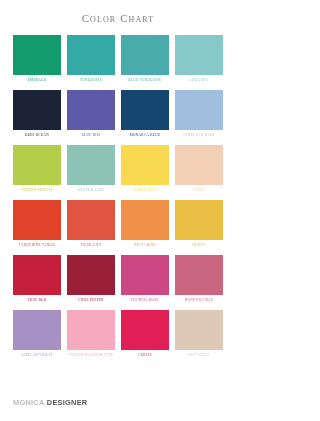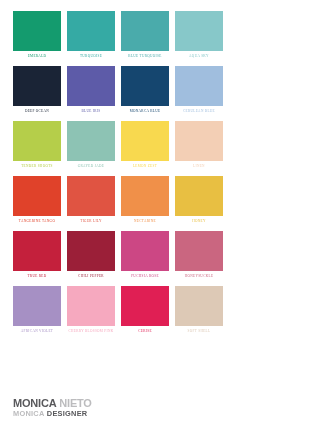--- a/index.html
+++ b/index.html
@@ -89,20 +89,21 @@
     margin-top: 1px;
   }
   .n-dark { color: #58585b; }
   .n-light { color: #bcbcbe; }
 </style>
 </head>
 <body>
 
 <div class="page">
 
+  <div class="chart-title" style="color: rgb(125, 125, 131);">Color Chart</div>
 
   <div class="grid">
 
     <div class="swatch-row">
       <div class="swatch-cell">
         <span class="swatch-chip" style="background: rgb(20, 155, 110);"></span>
         <span class="swatch-label" style="color: rgb(20, 155, 110);">Emerald</span>
       </div>
       <div class="swatch-cell">
         <span class="swatch-chip" style="background: rgb(53, 170, 164);"></span>
@@ -209,21 +210,18 @@
       </div>
       <div class="swatch-cell">
         <span class="swatch-chip" style="background: rgb(221, 201, 182);"></span>
         <span class="swatch-label" style="color: rgb(221, 201, 182);">Soft Shell</span>
       </div>
     </div>
 
   </div>
 
   <div class="footer">
-    <div class="footer-name">
-      <span class="n-dark" style="color: rgb(88, 88, 91);">MONICA</span><span>&nbsp;</span><span class="n-light" style="color: rgb(188, 188, 190);">NIETO</span>
-    </div>
     <div class="footer-role">
       <span class="n-light" style="color: rgb(188, 188, 190);">MONICA</span><span>&nbsp;</span><span class="n-dark" style="color: rgb(88, 88, 91);">DESIGNER</span>
     </div>
   </div>
 
 </div>
 
 </body></html>

